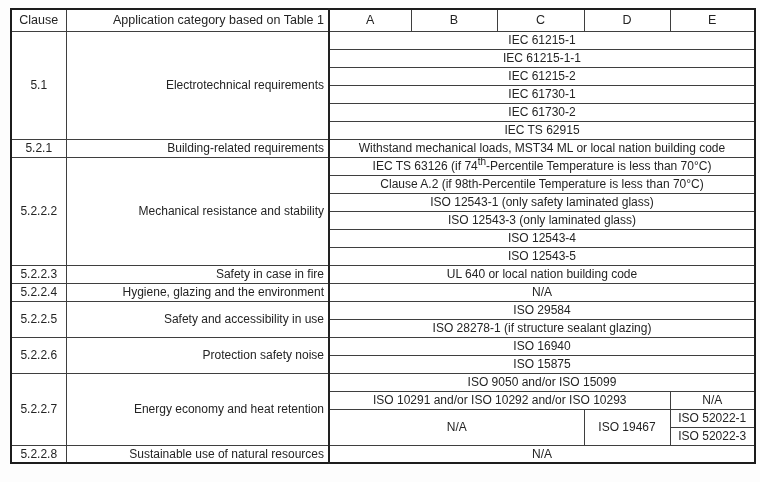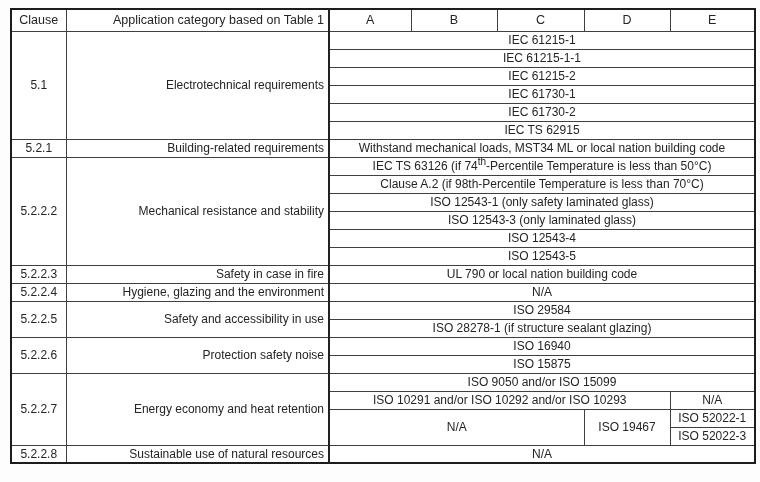--- a/index.html
+++ b/index.html
@@ -93,42 +93,42 @@
 
       <tr>
         <td class="clause">5.2.1</td>
         <td class="cat">Building-related requirements</td>
         <td class="std thick-left" colspan="5">Withstand mechanical loads, MST34 ML or local nation building code</td>
       </tr>
 
       <tr>
         <td class="clause" rowspan="6">5.2.2.2</td>
         <td class="cat" rowspan="6">Mechanical resistance and stability</td>
-        <td class="std thick-left" colspan="5"><span>IEC TS 63126 (if 74</span><sup>th</sup><span>-Percentile Temperature is less than 50°C)</span></td>
+        <td class="std thick-left" colspan="5"><span>IEC TS 63126 (if 74</span><sup>th</sup><span>-Percentile Temperature is less than 70°C)</span></td>
       </tr>
       <tr>
         <td class="std thick-left" colspan="5">Clause A.2 (if 98th-Percentile Temperature is less than 70°C)</td>
       </tr>
       <tr>
         <td class="std thick-left" colspan="5">ISO 12543-1 (only safety laminated glass)</td>
       </tr>
       <tr>
         <td class="std thick-left" colspan="5">ISO 12543-3 (only laminated glass)</td>
       </tr>
       <tr>
         <td class="std thick-left" colspan="5">ISO 12543-4</td>
       </tr>
       <tr>
         <td class="std thick-left" colspan="5">ISO 12543-5</td>
       </tr>
 
       <tr>
         <td class="clause">5.2.2.3</td>
         <td class="cat">Safety in case in fire</td>
-        <td class="std thick-left" colspan="5">UL 790 or local nation building code</td>
+        <td class="std thick-left" colspan="5">UL 640 or local nation building code</td>
       </tr>
 
       <tr>
         <td class="clause">5.2.2.4</td>
         <td class="cat">Hygiene, glazing and the environment</td>
         <td class="std center thick-left" colspan="5">N/A</td>
       </tr>
 
       <tr>
         <td class="clause" rowspan="2">5.2.2.5</td>

